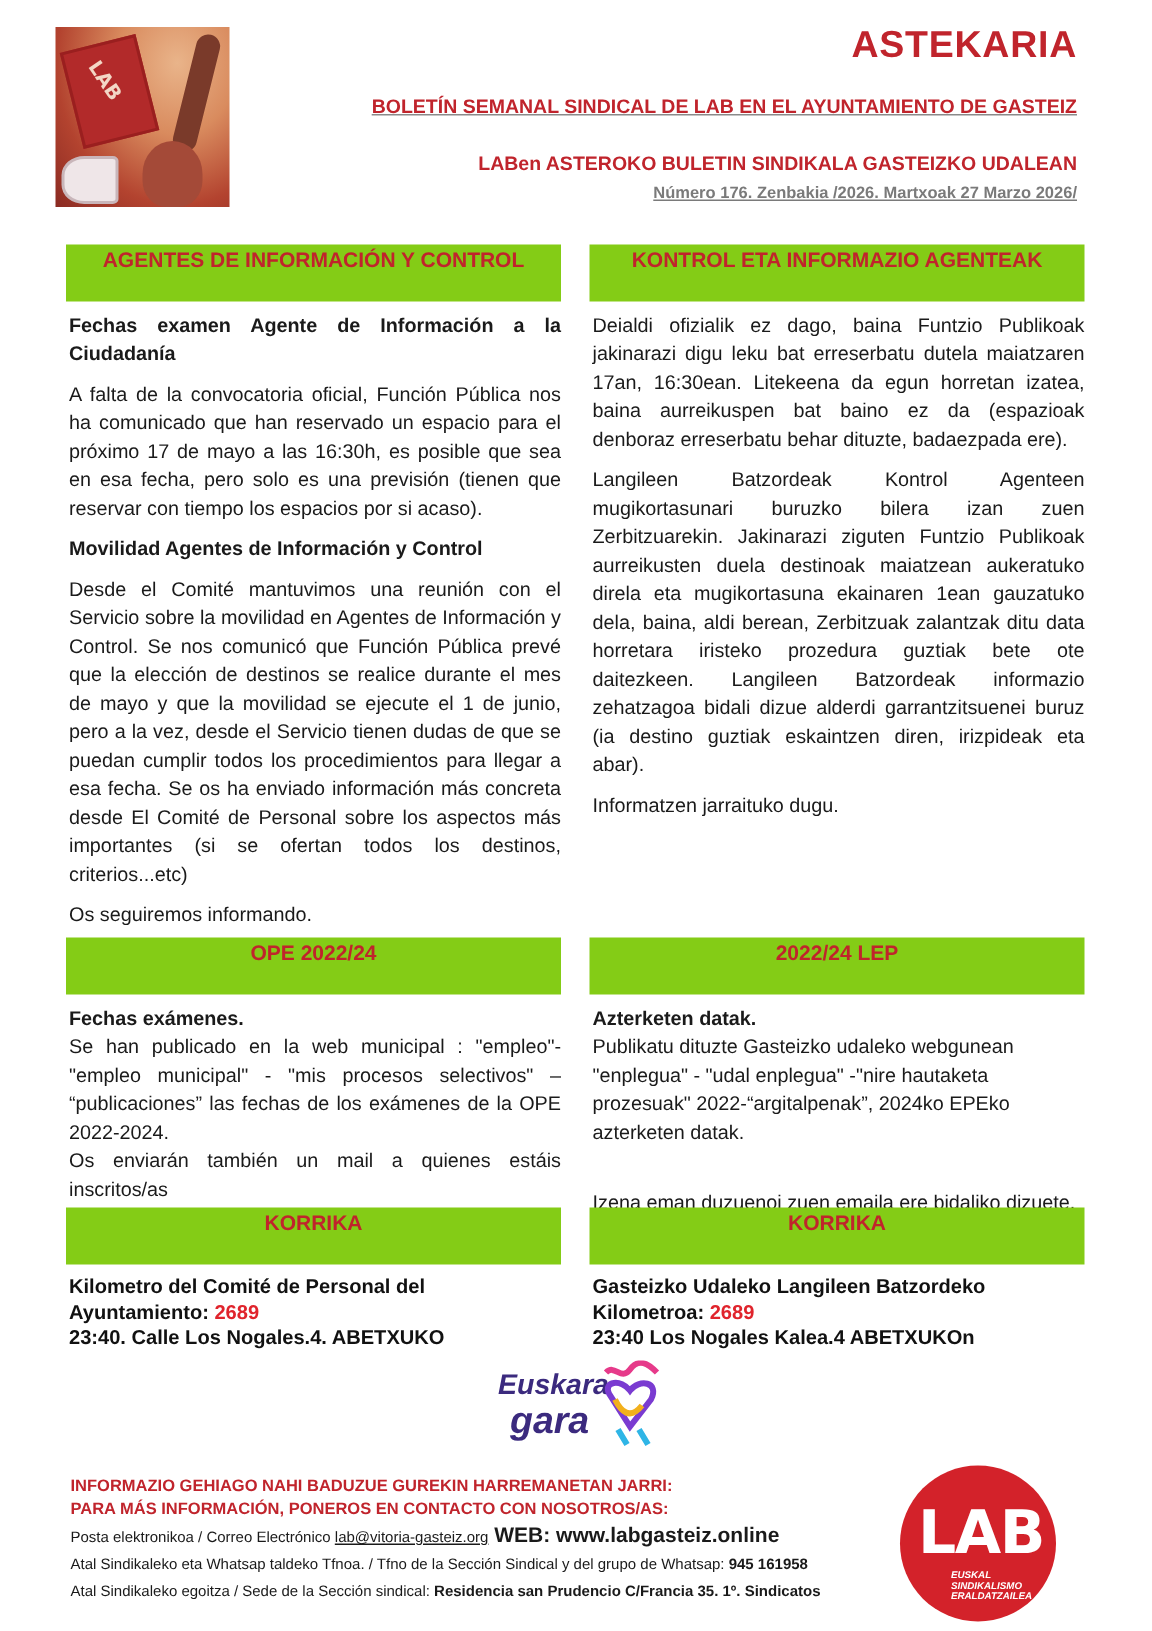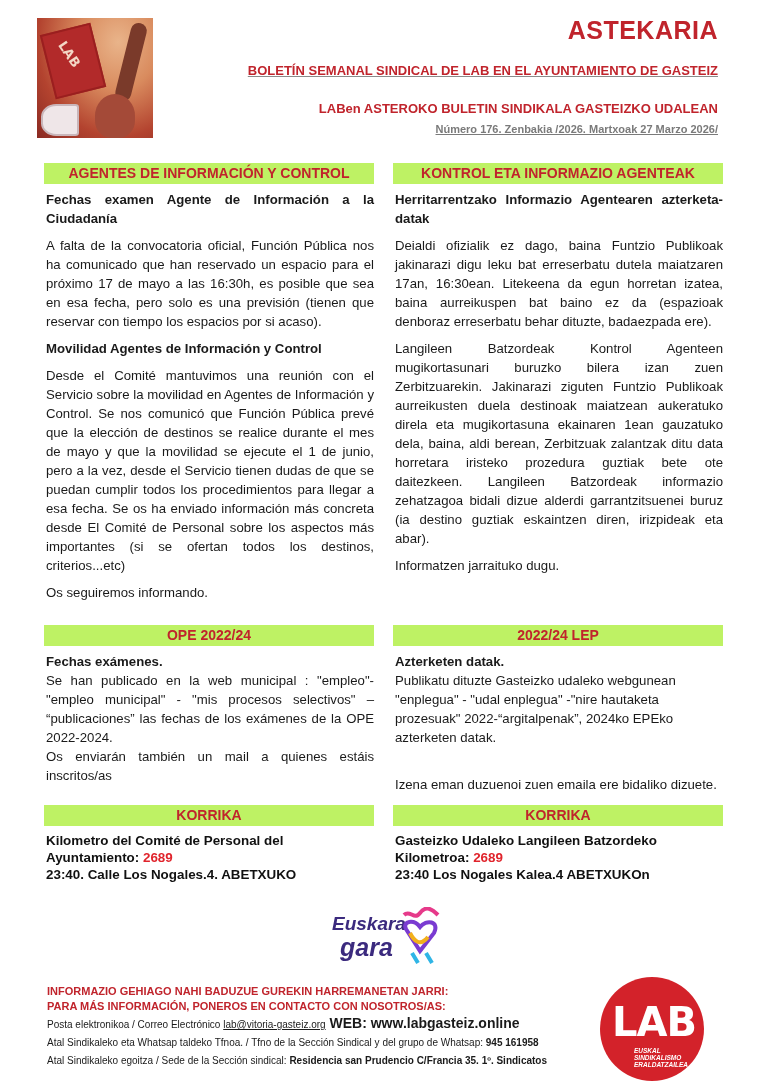--- a/index.html
+++ b/index.html
@@ -16,21 +16,21 @@
 
   .title { position:absolute; right:50px; top:16px; font-family:"Liberation Sans", sans-serif; font-weight:bold; font-size:25px; color:#c0242c; letter-spacing:0.5px; }
   .sub1 { position:absolute; right:50px; top:63px; font-size:13px; font-weight:bold; color:#c0242c; text-decoration:underline; text-decoration-color:#8a8a8a; }
   .sub2 { position:absolute; right:50px; top:101px; font-size:13px; font-weight:bold; color:#c0242c; }
   .sub3 { position:absolute; right:50px; top:123px; font-size:11px; font-weight:bold; color:#7a7a7a; text-decoration:underline; }
 
   
   .col { position:absolute; width:330px; font-size:13.2px; line-height:19px; }
   .col.left { left:44px; }
   .col.right { left:393px; }
-  .sec-head { background:#bef264; color:#c0242c; font-weight:bold; text-align:center; font-size:14px; height:21px; line-height:21px; margin:0 0 6px 0; }
+  .sec-head { background:#84cc16; color:#c0242c; font-weight:bold; text-align:center; font-size:14px; height:38px; line-height:21px; margin:0 0 6px 0; }
   .col.left .sec-head { width:330px; }
   .col.right .sec-head { width:330px; }
   .h-sub { font-weight:bold; margin:0 0 8px 2px; text-align:justify; }
   .p { margin:0 0 8px 2px; text-align:justify; }
   .p.tight { margin-bottom:0; }
   .korrika { font-weight:bold; font-size:13.4px; line-height:17px; margin:6px 0 0 2px; color:#111; }
   .red { color:#e0242c; }
 
   
   .euskara { position:absolute; left:330px; top:905px; width:110px; height:65px; }
@@ -82,21 +82,20 @@
 <div class="col left" style="top:805px;">
   <div class="sec-head">KORRIKA</div>
   <div class="korrika">
     <span>Kilometro del Comité de Personal del Ayuntamiento: </span><span class="red">2689</span><br>
     <span>23:40. Calle Los Nogales.4.  ABETXUKO</span>
   </div>
 </div>
 
 <div class="col right" style="top:163px;">
   <div class="sec-head">KONTROL ETA INFORMAZIO AGENTEAK</div>
-  <div class="h-sub">Herritarrentzako Informazio Agentearen azterketa-datak</div>
   <div class="p">Deialdi ofizialik ez dago, baina Funtzio Publikoak jakinarazi digu leku bat erreserbatu dutela maiatzaren 17an, 16:30ean. Litekeena da egun horretan izatea, baina aurreikuspen bat baino ez da (espazioak denboraz erreserbatu behar dituzte, badaezpada ere).</div>
   <div class="p">Langileen Batzordeak Kontrol Agenteen mugikortasunari buruzko bilera izan zuen Zerbitzuarekin. Jakinarazi ziguten Funtzio Publikoak aurreikusten duela destinoak maiatzean aukeratuko direla eta mugikortasuna ekainaren 1ean gauzatuko dela, baina, aldi berean, Zerbitzuak zalantzak ditu data horretara iristeko prozedura guztiak bete ote daitezkeen. Langileen Batzordeak informazio zehatzagoa bidali dizue alderdi garrantzitsuenei buruz (ia destino guztiak eskaintzen diren, irizpideak eta abar).</div>
   <div class="p">Informatzen jarraituko dugu.</div>
 </div>
 
 <div class="col right" style="top:625px;">
   <div class="sec-head">2022/24 LEP</div>
   <div class="h-sub" style="margin-bottom:0;">Azterketen datak.</div>
   <div class="p tight" style="text-align:left;">Publikatu dituzte Gasteizko udaleko webgunean "enplegua" - "udal enplegua" -"nire hautaketa prozesuak" 2022-“argitalpenak”, 2024ko EPEko azterketen datak.</div>
   <div class="p tight" style="text-align:left;margin-top:28px;">Izena eman duzuenoi zuen emaila ere bidaliko dizuete.</div>

